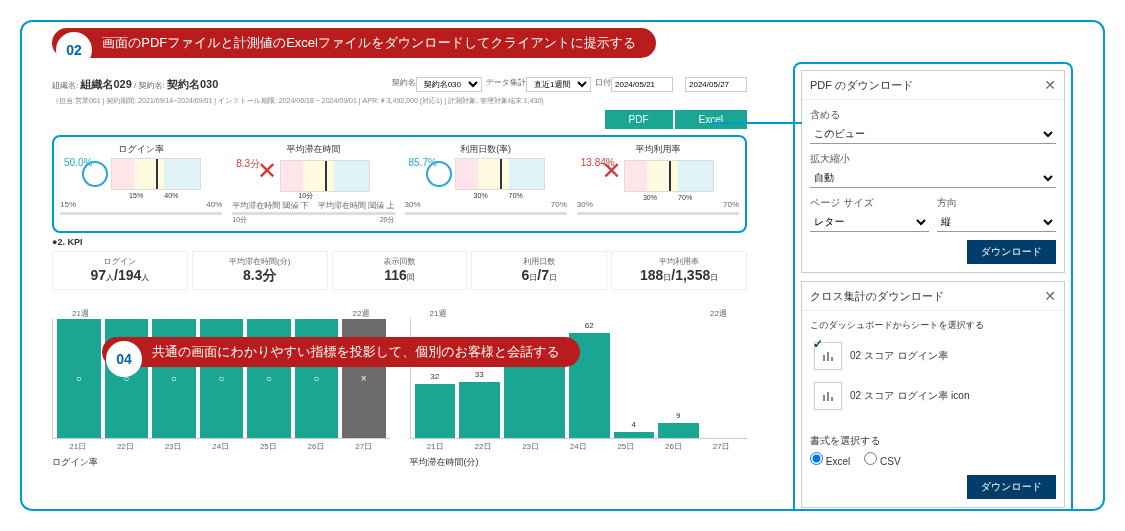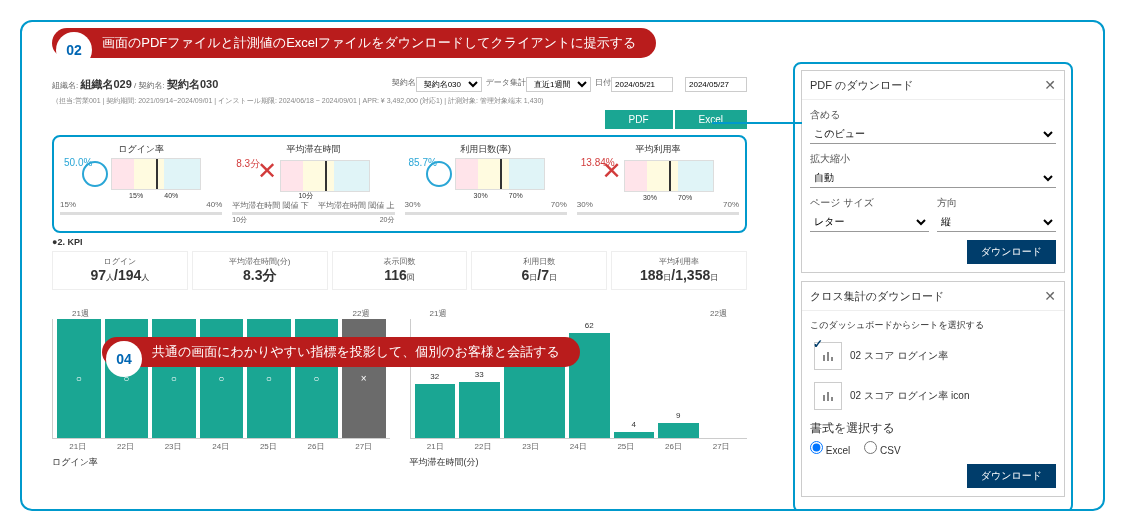--- a/index.html
+++ b/index.html
@@ -339,21 +339,21 @@
               <div class="sheet-icon ">
                 <svg width="14" height="14">
                   <rect x="2" y="6" width="2" height="6" fill="#888"></rect>
                   <rect x="6" y="3" width="2" height="9" fill="#888"></rect>
                   <rect x="10" y="8" width="2" height="4" fill="#888"></rect>
                 </svg>
               </div>
               <span>02 スコア ログイン率 icon</span>
             </div>
           </div>
-        <div style="font-size:12px;margin-top:6px">書式を選択する</div>
+        <div style="font-size:10px;margin-top:20px">書式を選択する</div>
         <div class="radio-row">
           <label><input type="radio" name="fmt" checked="" style=""> <span>Excel</span></label>
           <label><input type="radio" name="fmt" style=""> <span>CSV</span></label>
         </div>
         <button class="btn-dl">ダウンロード</button>
       </div>
     </div>
   </div>
 </div>
 

